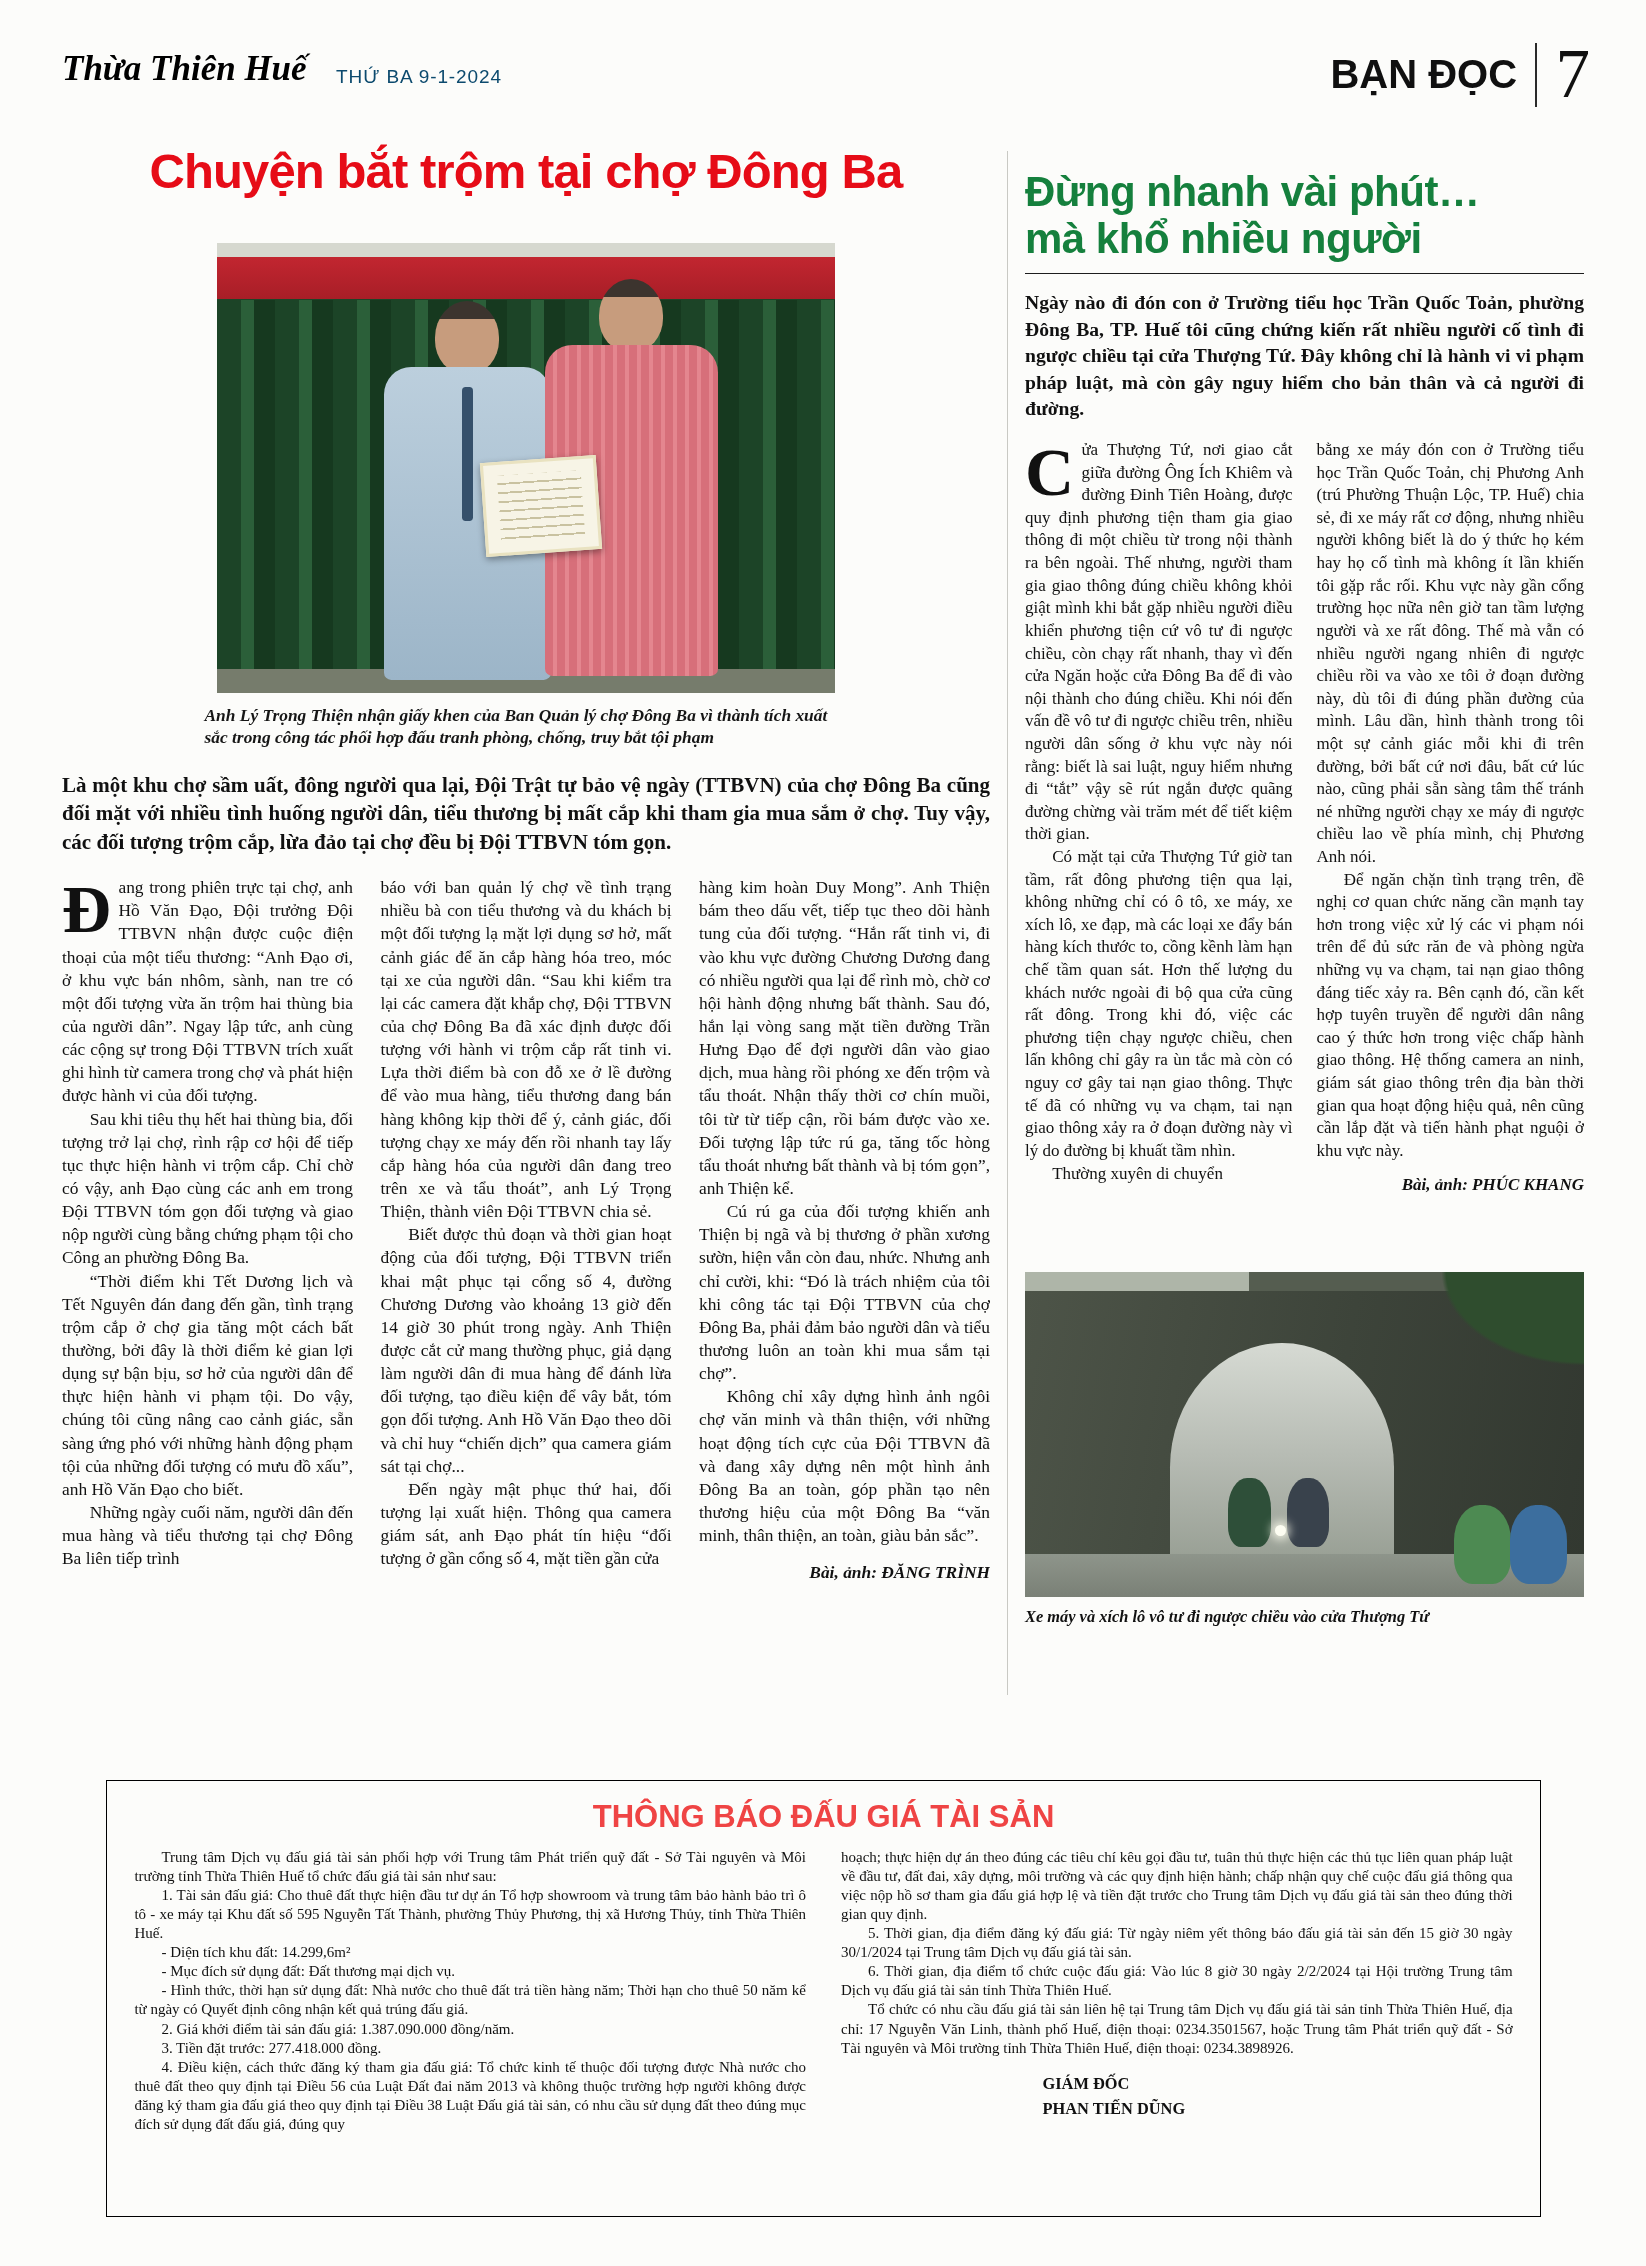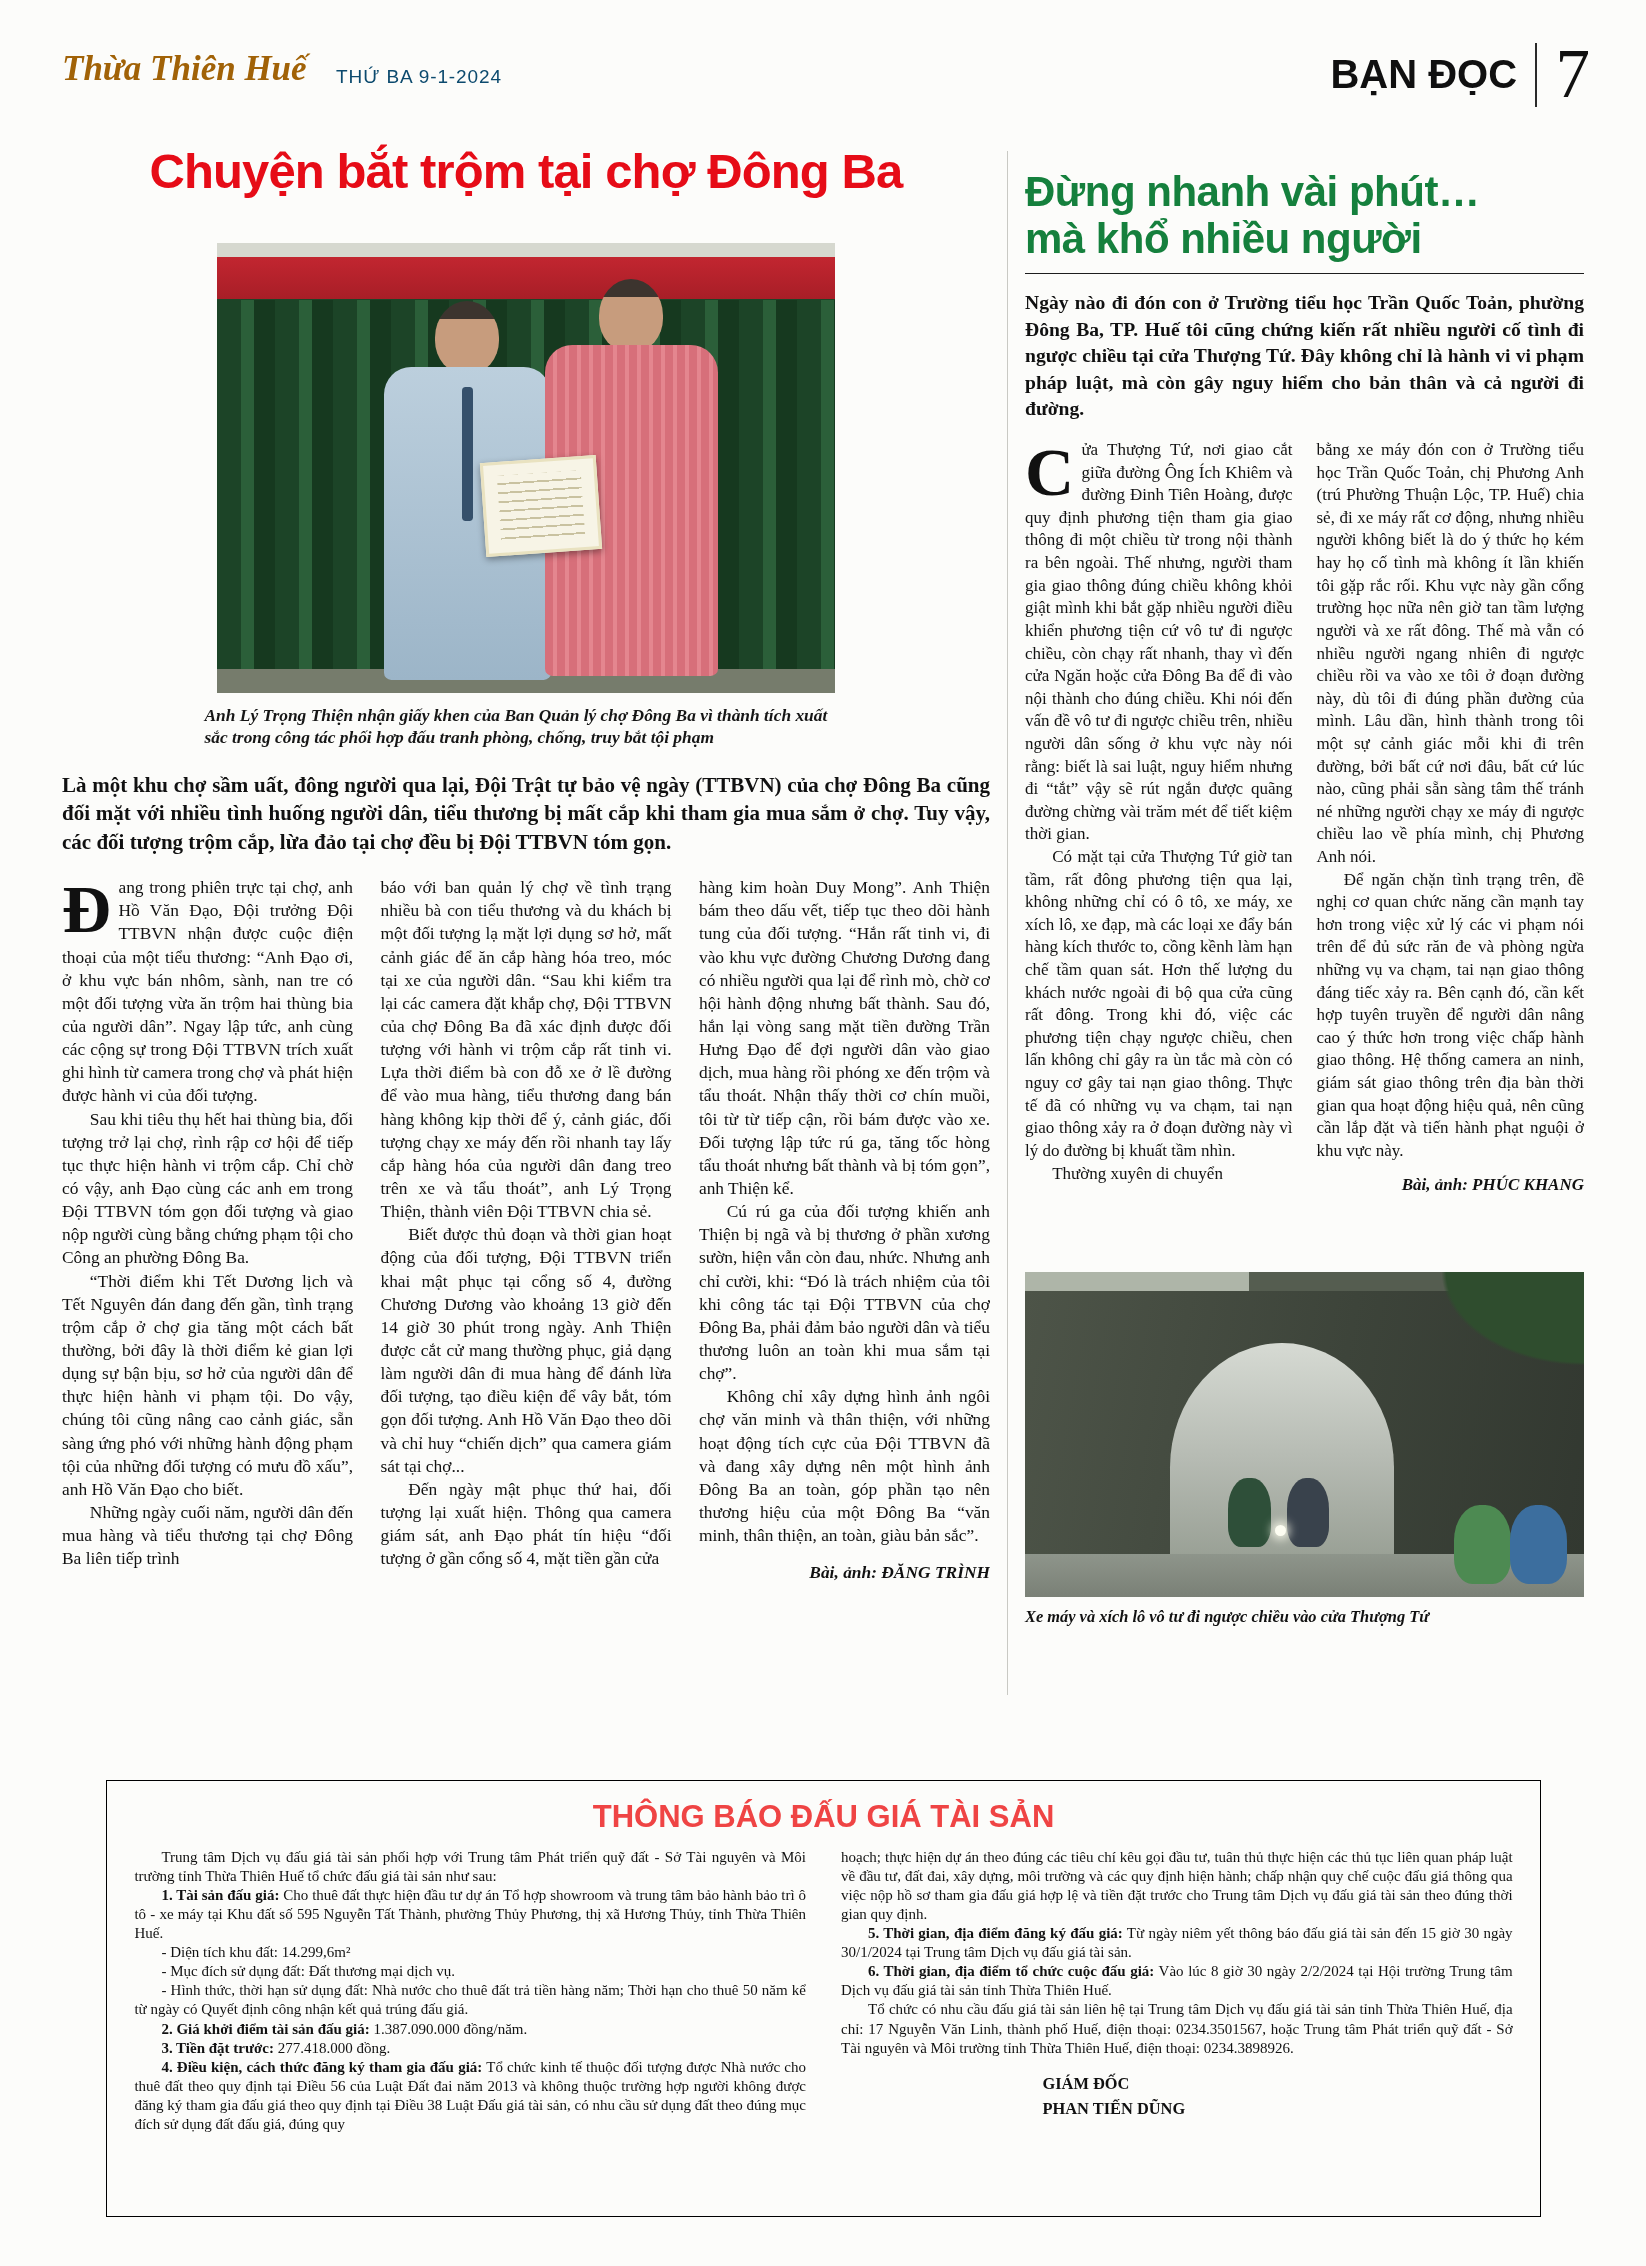--- a/index.html
+++ b/index.html
@@ -1,21 +1,21 @@
 <!DOCTYPE html>
 <html style="font-size:14.6px"><head>
 <meta charset="utf-8">
 <style>
   html,body{margin:0;padding:0;background:#e8e8e4;}
   .page{position:relative;width:1647px;height:2267px;background:#fcfcfa;margin:0 auto;
         font-family:"Liberation Serif",serif;color:#111;overflow:hidden;}
 
   
   .hdr{position:absolute;top:40px;left:62px;right:57px;height:77px;}
-  .brand{position:absolute;left:0;top:9.1px;font:italic 700 35px "Liberation Serif",serif;color:#a16207;}
+  .brand{position:absolute;left:0;top:9.1px;font:italic 700 35px "Liberation Serif",serif;color:#000000;}
   .issue-date{position:absolute;left:274px;top:25.6px;font:400 19px "Liberation Sans",sans-serif;letter-spacing:0.9px;color:#0c4a6e;}
   .hdr-right{position:absolute;right:0;top:0;display:flex;align-items:center;gap:18.3px;}
   .section-title{font:700 40px "Liberation Sans",sans-serif;color:#101010;}
   .hdr-divider{width:1.8px;height:64px;background:#2a2a2a;}
   .page-number{font:400 69px "Liberation Serif",serif;color:#101010;line-height:1;}
 
   .vrule{position:absolute;left:1007px;top:151px;width:0.9px;height:1544px;background:#c9c9c4;}
 
   
   .main-art{position:absolute;top:137px;left:62px;width:928px;}
@@ -80,21 +80,21 @@
   .photo2-cap{margin:9.1px 0 0;font:italic 700 16.4px/1.3 "Liberation Serif",serif;}
 
   
   .notice{position:absolute;top:1780px;left:106px;width:1435px;height:437px;box-sizing:border-box;
       border:1.8px solid #000;padding:14.6px 27.4px 16.4px;background:#fcfcfa;overflow:hidden;}
   .notice-title{margin:3.7px 0 12.8px;font:700 31px "Liberation Sans",sans-serif;text-align:center;color:#ef4444;}
   .notice-cols{display:flex;gap:35px;}
   .notice-cols .col{flex:1;min-width:0;}
   .notice-cols p{margin:0;font:15px/1.27 "Liberation Serif",serif;text-align:justify;text-indent:1.8em;}
   .notice-cols p.noindent{text-indent:0;}
-  .notice-cols b{font-weight:700;}
+  .notice-cols b{font-weight:400;}
   .signature{margin:14.6px 0 0 30%;width:40%;font:700 16.4px/1.5 "Liberation Serif",serif;}
 </style>
 </head>
 <body>
 
 <div class="page">
 
   <div class="hdr">
     <div class="brand">Thừa Thiên Huế</div>
     <div class="issue-date">THỨ BA 9-1-2024</div>

